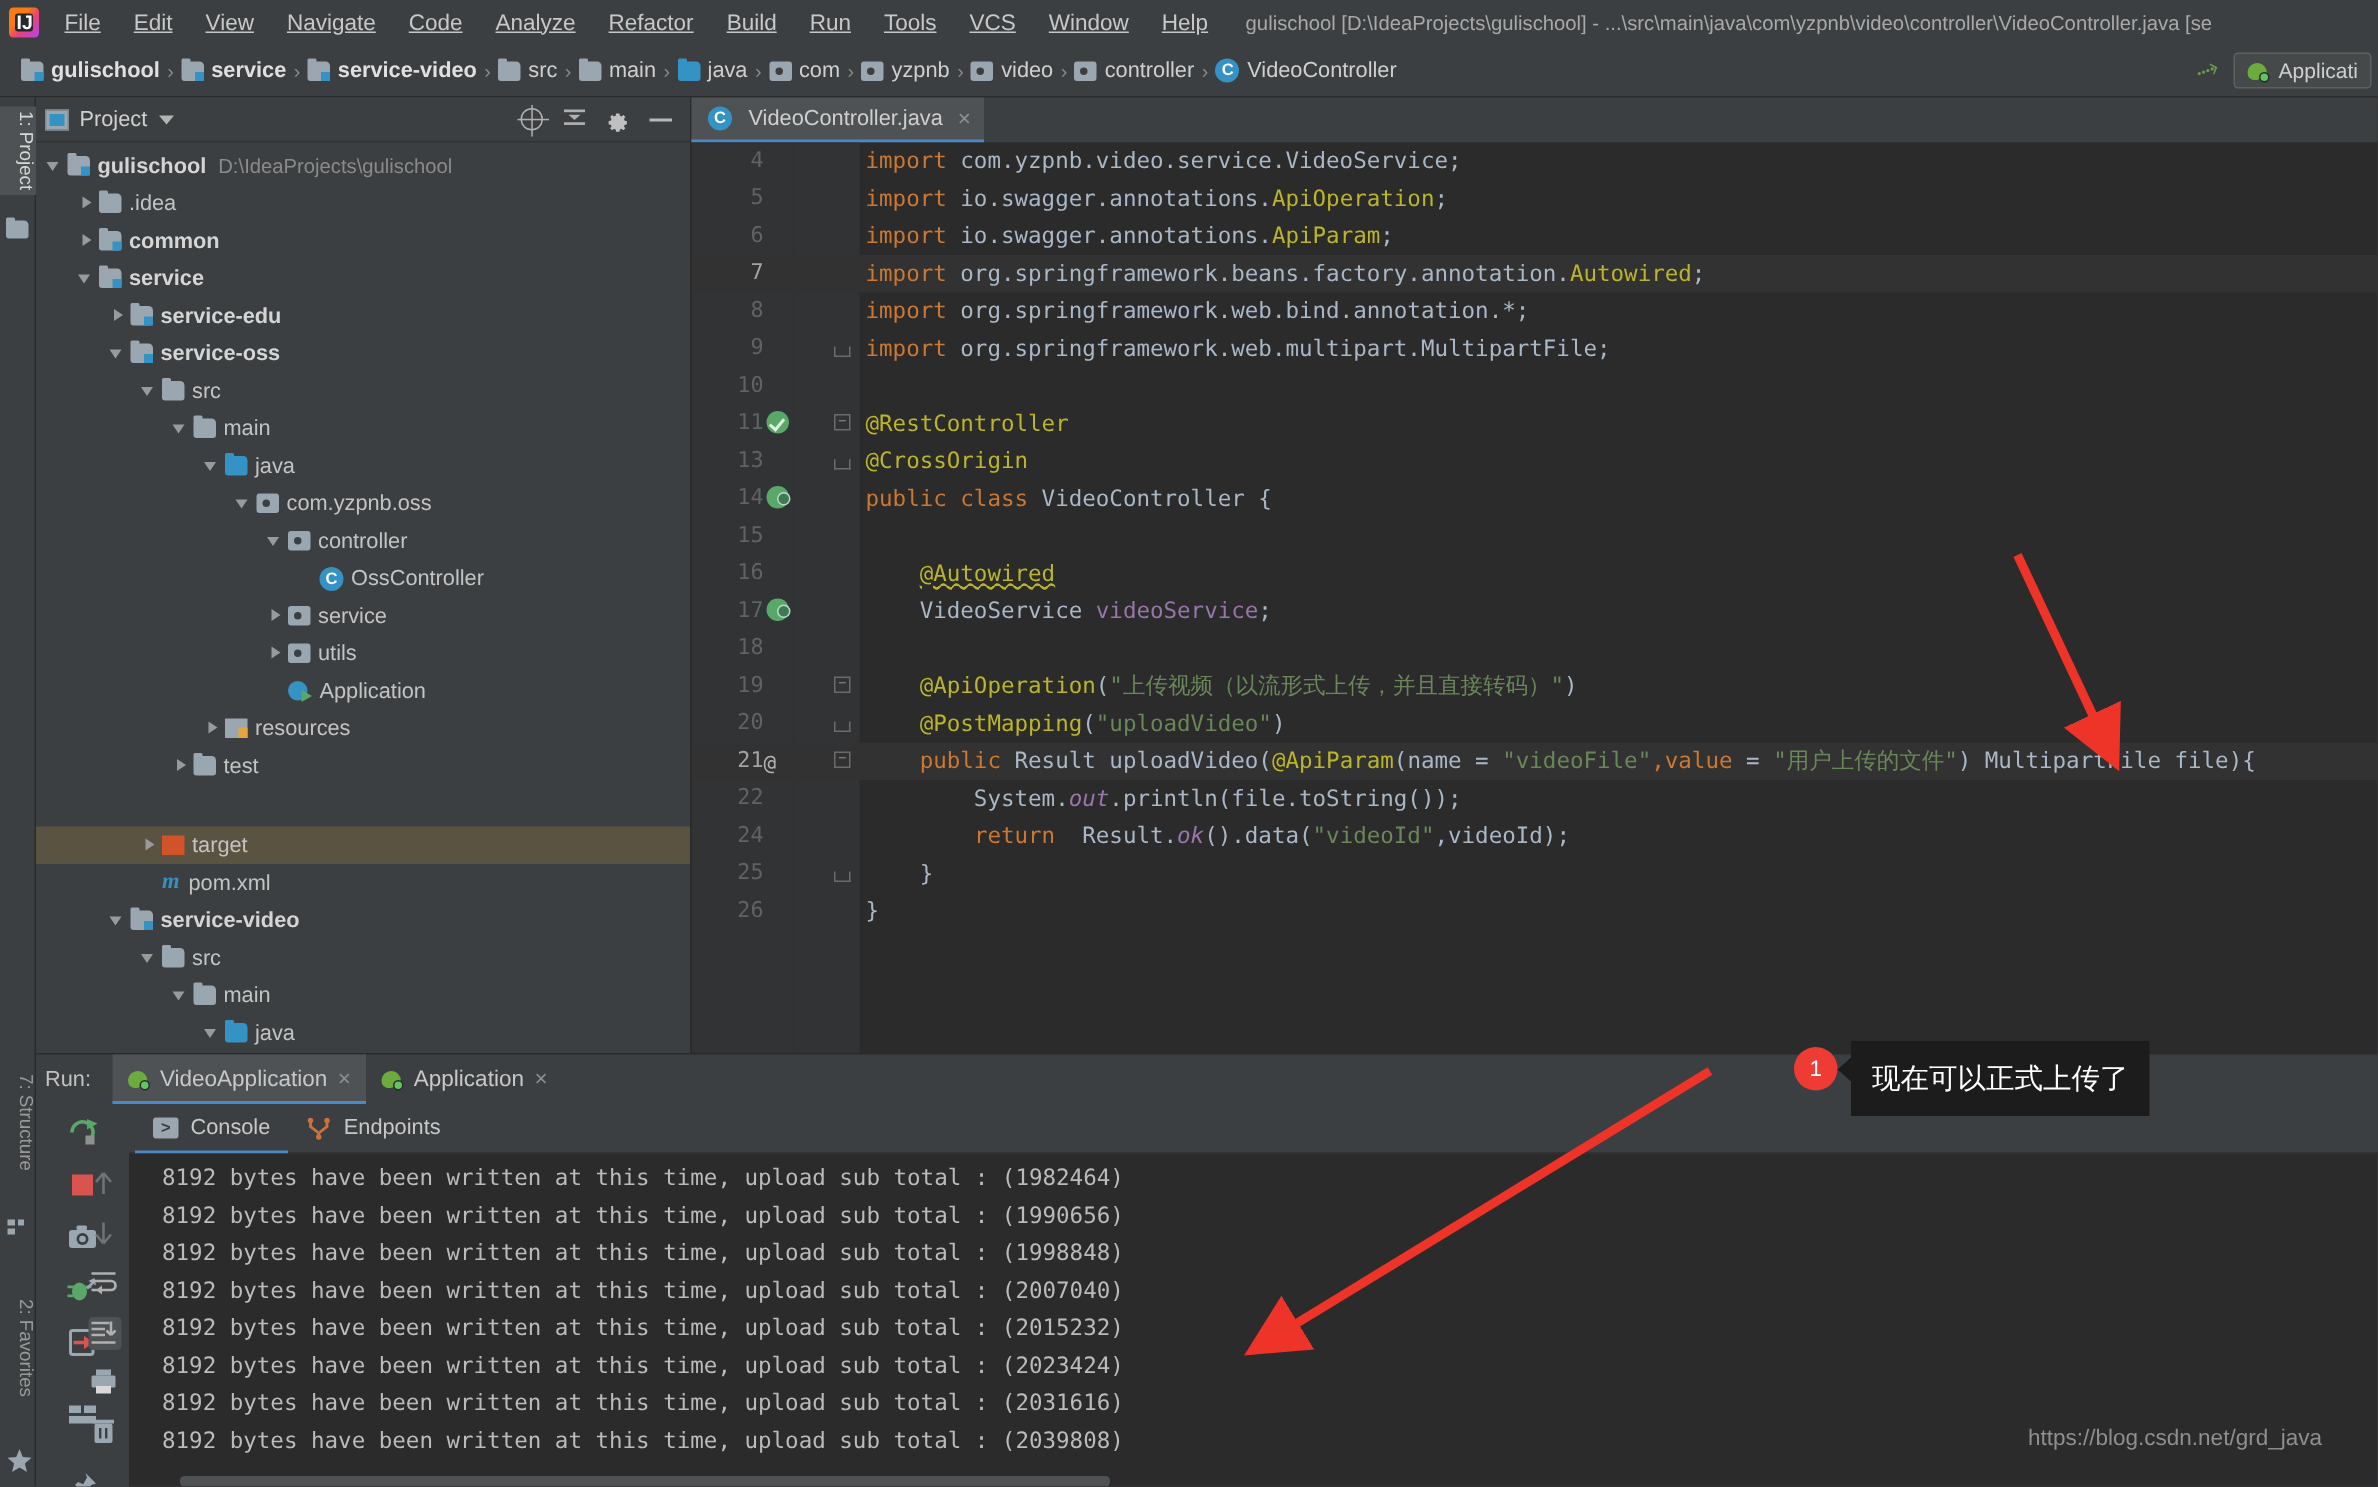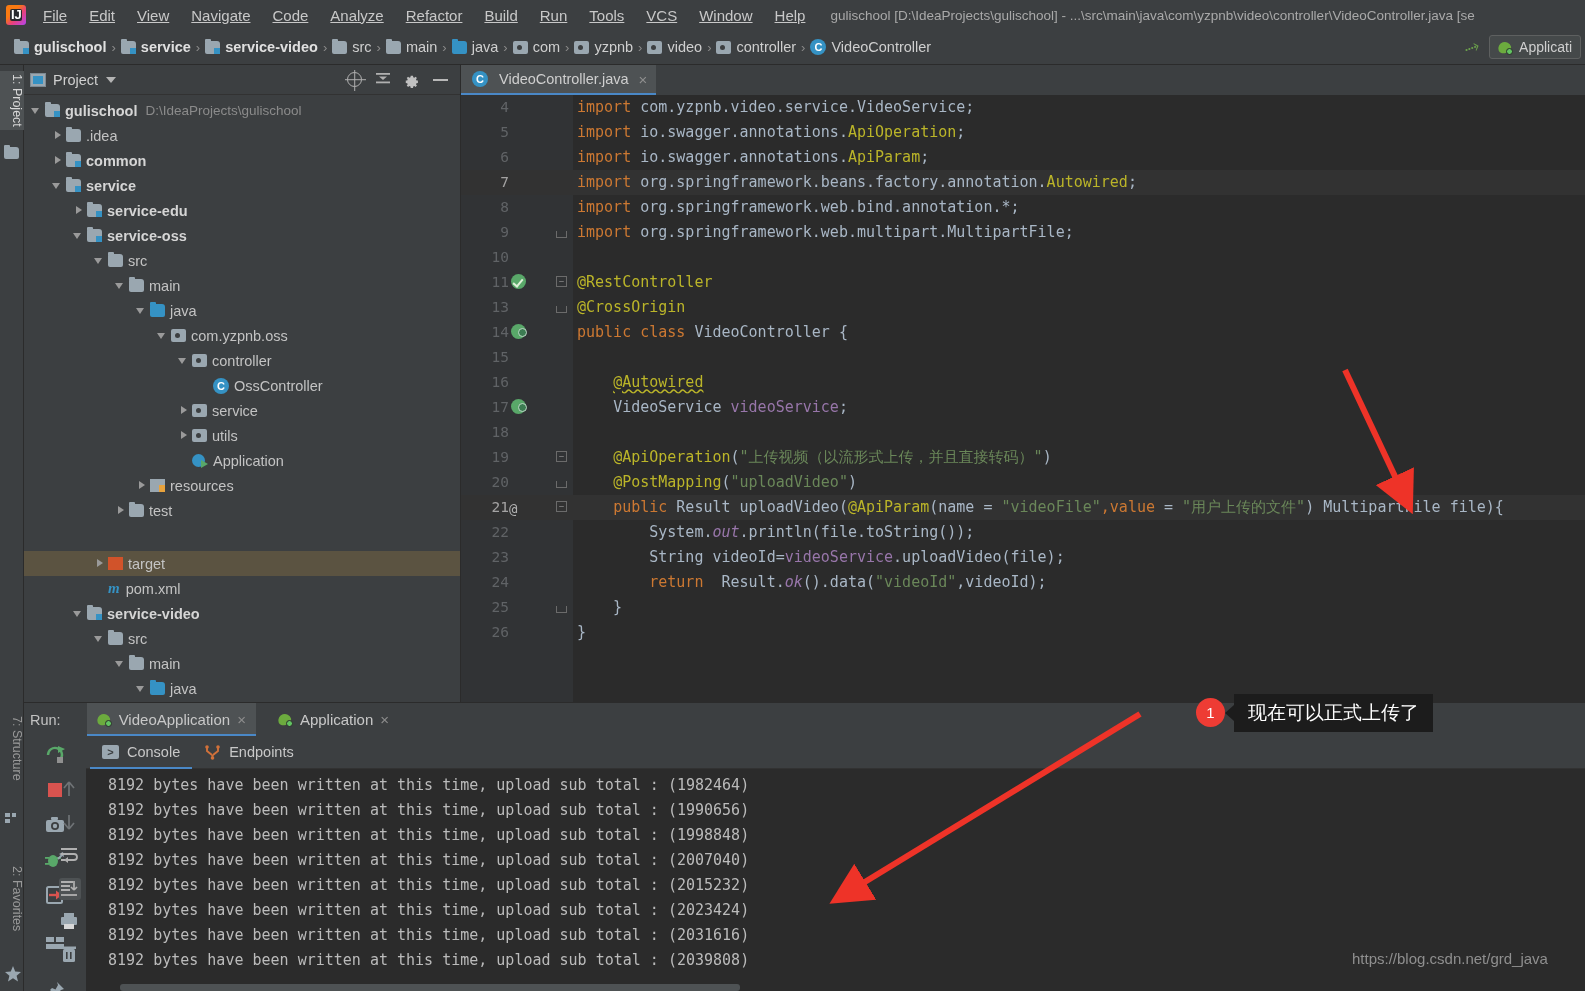--- a/index.html
+++ b/index.html
@@ -186,21 +186,21 @@
   .plain { color: #a9b7c6; }
   .sfield { color: #9876aa; font-style: italic; }
   .wavy { text-decoration: underline; text-decoration-style: wavy; text-decoration-color: #6a8759; }
   .wavyy { text-decoration: underline; text-decoration-style: wavy; text-decoration-color: #bbb529; }
 
   
   .runpanel {
     position: absolute; left: 24px; top: 702px; width: 1561px; height: 289px; background: #3c3f41;
     border-top: 1px solid #2b2b2b;
   }
-  .runtabs { height: 33px; display: flex; align-items: center; padding-left: 6px; gap: 12px;}
+  .runtabs { height: 33px; display: flex; align-items: center; padding-left: 6px; gap: 0px;}
   .runlabel { font-size: 14.5px; color: #c2c2c2; margin-right: 14px; }
   .rtab {
     height: 33px; display: flex; align-items: center; gap: 7px; padding: 0 10px;
     font-size: 15px; color: #c8c8c8; position: relative;
   }
   .rtab.active { background: #4e5254; }
   .rtab.active::after { content:""; position:absolute; left:0; right:0; bottom:0; height:2px; background:#4a88c7;}
   .rtab .x { color: #8d8d8d; font-size: 15px; }
   .subtabs {
     position: absolute; left: 62px; top: 33px; width: 1499px; height: 33px;
@@ -225,21 +225,21 @@
   }
   .rtbtn { width: 22px; height: 22px; position: relative; }
   .conside {
     position: absolute; left: 30px; top: 70px; width: 32px; height: 219px;
     display: flex; flex-direction: column; align-items: center; gap: 11px; padding-top: 6px;
   }
 
   
   .arrow-svg { position: absolute; left: 0; top: 0; pointer-events: none; }
   .tooltip {
-    position: absolute; left: 1234px; top: 694px; height: 38px;
+    position: absolute; left: 1234px; top: 694px; height: 50px;
     background: #1c1c1c; color: #ffffff; font-size: 19px; display: flex;
     align-items: center; padding: 0 14px; white-space: nowrap;
   }
   .tooltip::before {
     content: ""; position: absolute; left: -9px; top: 11px;
     border-right: 9px solid #1c1c1c; border-top: 8px solid transparent; border-bottom: 8px solid transparent;
   }
   .badge1 {
     position: absolute; left: 1196px; top: 698px; width: 29px; height: 29px;
     border-radius: 50%; background: #ee3c34; color: #fff; font-size: 15px;
@@ -546,21 +546,20 @@
           <div class="cl"><span class="ln">13</span><span class="fold" style="border-top: none; height: 7px; top: 11px;"></span><span class="ctext"><span class="ann">@CrossOrigin</span></span></div>
           <div class="cl"><span class="ln">14</span><span class="gmark"><span class="beanmark" style="display: block;"></span></span><span class="ctext"><span class="kw">public class </span><span class="cls">VideoController </span><span class="plain">{</span></span></div>
           <div class="cl"><span class="ln">15</span><span class="ctext"></span></div>
           <div class="cl"><span class="ln">16</span><span class="ctext"><span class="plain">    </span><span class="ann wavyy">@Autowired</span></span></div>
           <div class="cl"><span class="ln">17</span><span class="gmark"><span class="beanmark" style="display: block;"></span></span><span class="ctext"><span class="plain">    </span><span class="cls">VideoService </span><span class="fld">videoService</span><span class="plain">;</span></span></div>
           <div class="cl"><span class="ln">18</span><span class="ctext"></span></div>
           <div class="cl"><span class="ln">19</span><span class="fold">−</span><span class="ctext"><span class="plain">    </span><span class="ann">@ApiOperation</span><span class="plain">(</span><span class="str">"上传视频（以流形式上传，并且直接转码）"</span><span class="plain">)</span></span></div>
           <div class="cl"><span class="ln">20</span><span class="fold" style="border-top: none; height: 7px; top: 11px;"></span><span class="ctext"><span class="plain">    </span><span class="ann">@PostMapping</span><span class="plain">(</span><span class="str">"uploadVideo"</span><span class="plain">)</span></span></div>
           <div class="cl hl"><span class="ln cur">21</span><span class="atmark">@</span><span class="fold">−</span><span class="ctext"><span class="plain">    </span><span class="kw">public </span><span class="cls">Result </span><span class="plain">uploadVideo</span><span class="plain">(</span><span class="ann">@ApiParam</span><span class="plain">(</span><span class="plain">name</span><span class="plain"> = </span><span class="str">"videoFile"</span><span class="kw">,</span><span class="kw">value</span><span class="plain"> = </span><span class="str">"用户上传的文件"</span><span class="plain">) MultipartFile file){</span></span></div>
           <div class="cl"><span class="ln">22</span><span class="ctext"><span class="plain">        System.</span><span class="sfield">out</span><span class="plain">.println(file.toString());</span></span></div>
-          <div class="cl"><span class="ln">23</span><span class="ctext"><span class="plain">        String videoId=</span><span class="fld">videoService</span><span class="plain">.uploadVideo(file);</span></span></div>
           <div class="cl"><span class="ln">24</span><span class="ctext"><span class="plain">        </span><span class="kw">return</span><span class="plain">  Result.</span><span class="sfield">ok</span><span class="plain">().data(</span><span class="str">"videoId"</span><span class="plain">,videoId);</span></span></div>
           <div class="cl"><span class="ln">25</span><span class="fold" style="border-top: none; height: 7px; top: 11px;"></span><span class="ctext"><span class="plain">    }</span></span></div>
           <div class="cl"><span class="ln">26</span><span class="ctext"><span class="plain">}</span></span></div>
         </div>
     </div>
   </div>
 
   <div class="runpanel">
     <div class="runtabs">
       <span class="runlabel">Run:</span>

